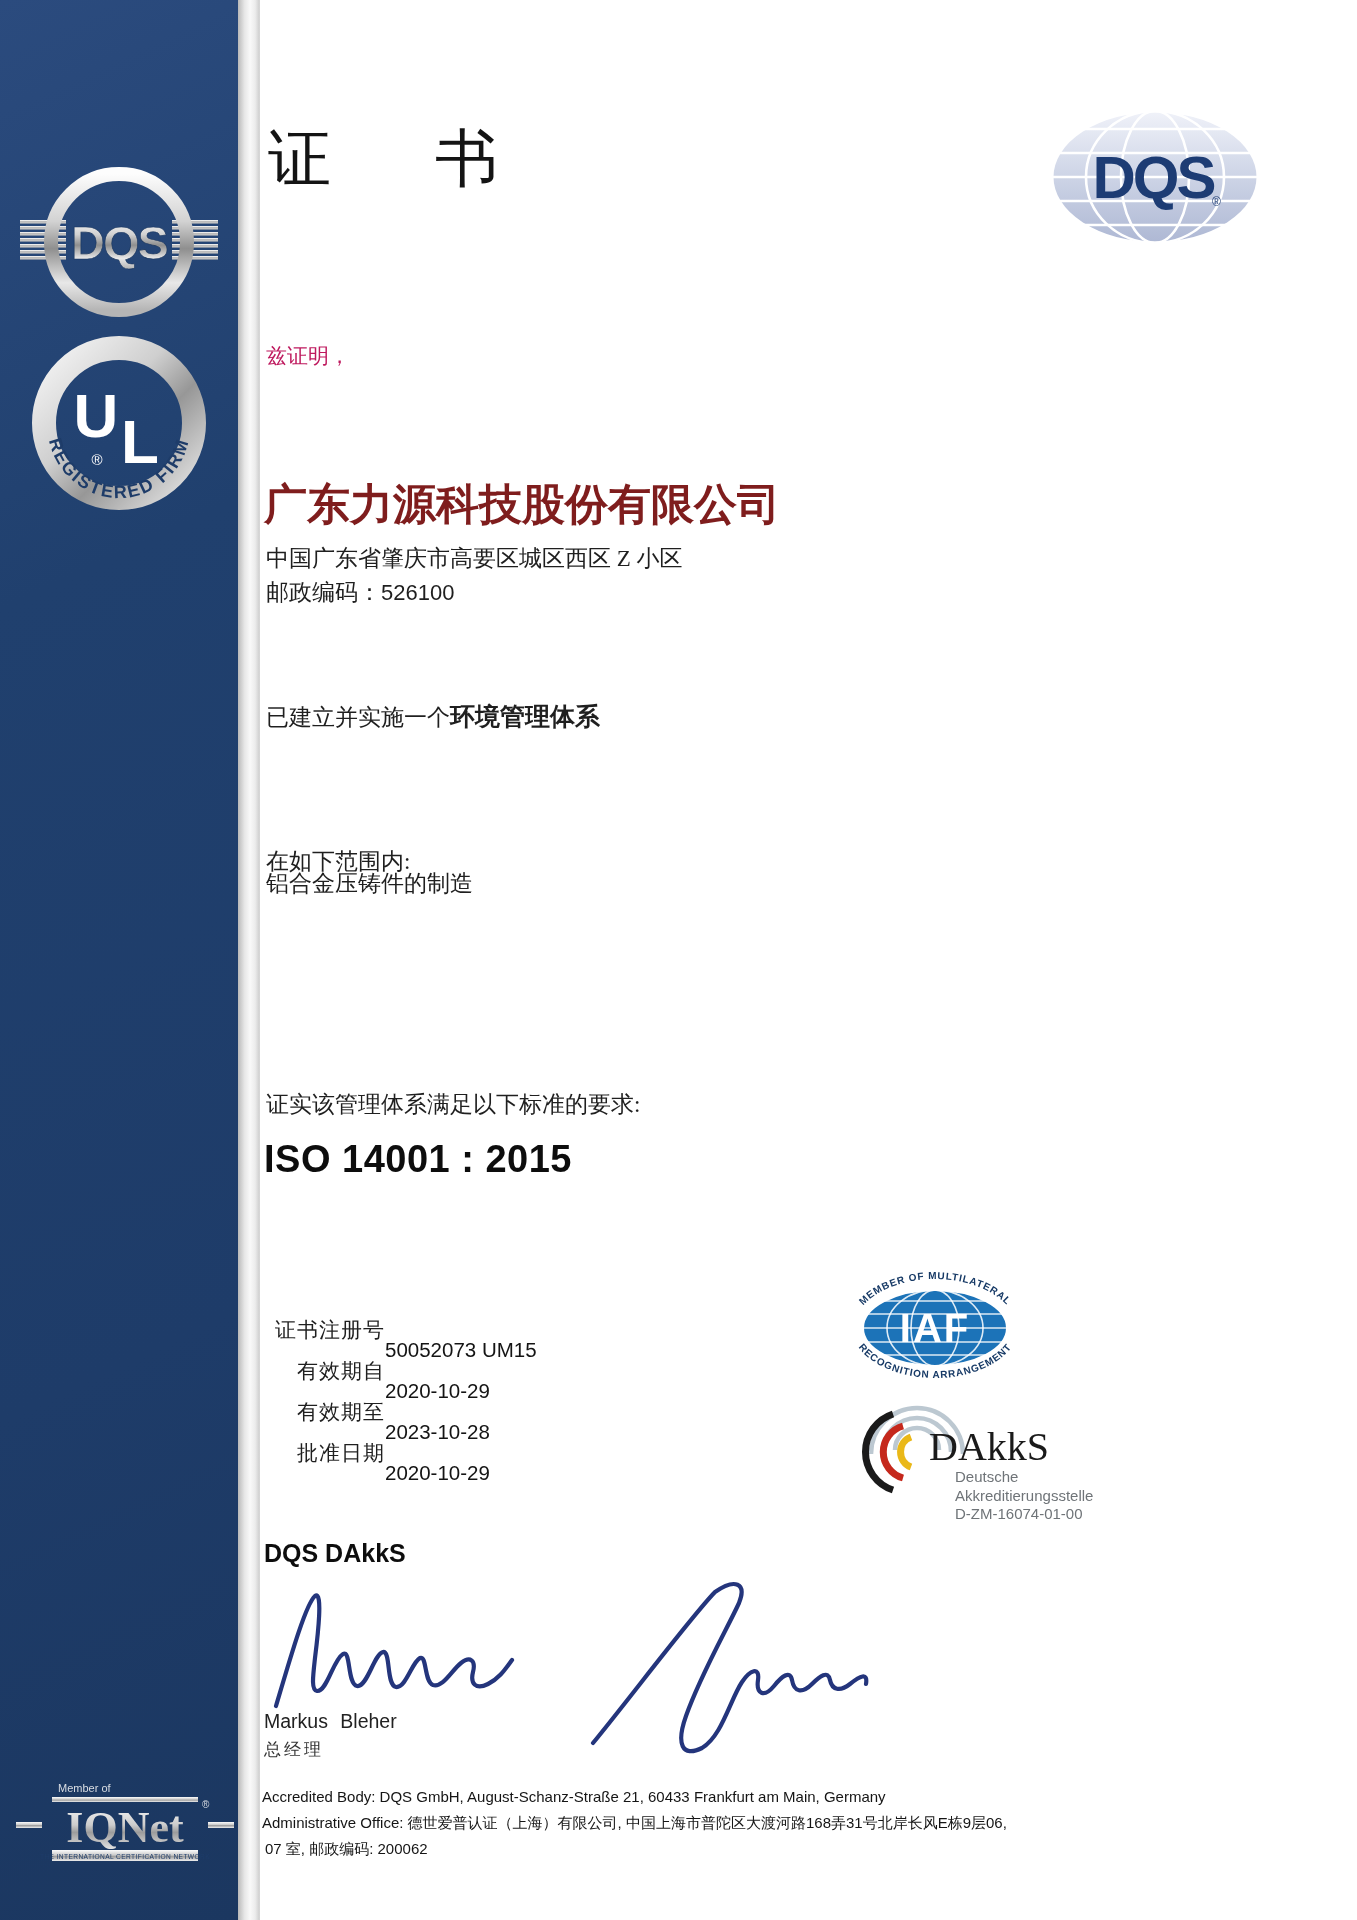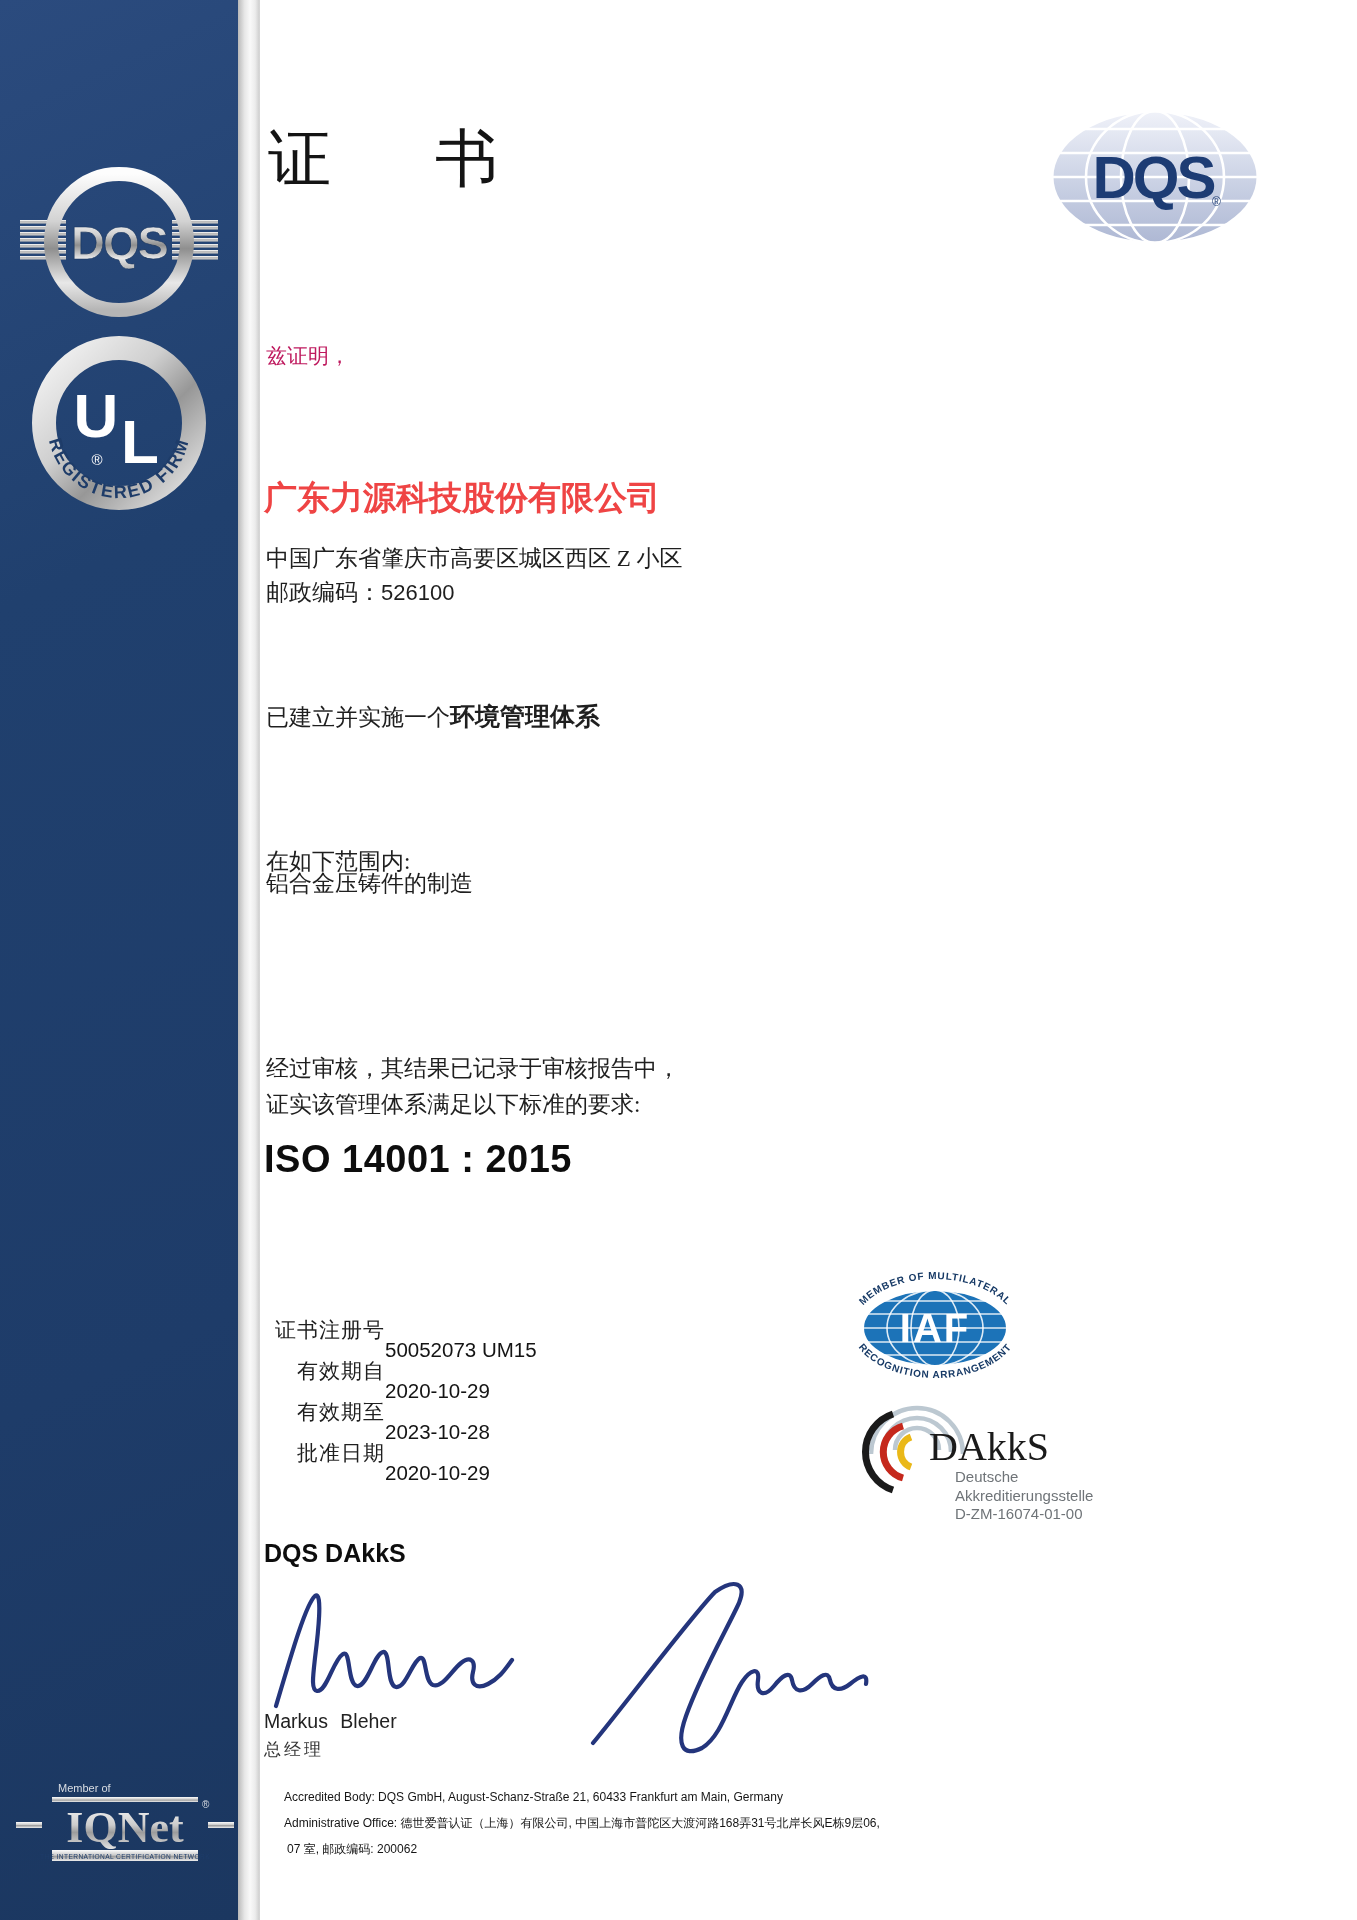--- a/index.html
+++ b/index.html
@@ -6,40 +6,40 @@
   .page{position:relative;width:1357px;height:1920px;background:#ffffff;overflow:hidden;
         font-family:"Liberation Sans","DejaVu Sans",sans-serif;color:#1a1a1a;}
   .sidebar{position:absolute;left:0;top:0;width:238px;height:1920px;
            background:linear-gradient(155deg,#2b4b7e 0%,#20406e 30%,#1e3c69 70%,#1b3760 100%);}
   .metal-strip{position:absolute;left:238px;top:0;width:22px;height:1920px;
                background:linear-gradient(90deg,#b9b9b9 0%,#e7e7e7 30%,#f9f9f9 55%,#ececec 78%,#cfcfcf 97%,#e9e9e9 100%);}
   .ser{font-family:"Liberation Serif","DejaVu Serif",serif;}
   .abs{position:absolute;white-space:nowrap;}
   .title{left:268px;top:116px;font-size:63px;color:#141414;display:flex;gap:104px;letter-spacing:0;}
   .intro{left:266px;top:342px;font-size:21px;color:#be185d;}
-  .company-name{left:264px;top:476px;font-size:33px;font-weight:bold;color:#ef4444;}
+  .company-name{left:264px;top:476px;font-size:43px;font-weight:bold;color:#7f1d1d;}
   .addr{left:266px;top:543px;font-size:23px;color:#1f1f1f;}
   .postal{left:266px;top:577px;font-size:23px;color:#1f1f1f;}
   .postal .code{font-family:"Liberation Sans","DejaVu Sans",sans-serif;font-size:22px;}
   .statement{left:266px;top:700px;font-size:23px;color:#1f1f1f;}
   .statement .sys{font-size:25px;font-weight:bold;}
   .scope-h{left:266px;top:846px;font-size:23px;color:#1f1f1f;}
   .scope-d{left:266px;top:868px;font-size:23px;color:#1f1f1f;}
   .audit1{left:266px;top:1053px;font-size:23px;color:#1f1f1f;}
   .audit2{left:266px;top:1089px;font-size:23px;color:#1f1f1f;}
   .standard{left:264px;top:1138px;font-size:38px;font-weight:bold;color:#0d0d0d;letter-spacing:.5px;}
   .details{left:266px;top:1316px;}
   .drow{height:41px;display:flex;align-items:flex-start;}
   .dlabel{font-family:"Liberation Serif","DejaVu Serif",serif;font-size:21px;letter-spacing:1px;
           width:119px;color:#1f1f1f;text-align:right;}
   .dvalue{font-size:20.5px;color:#141414;margin-top:22px;}
   .dqs-gmbh{left:264px;top:1539px;font-size:25px;font-weight:bold;color:#0d0d0d;}
   .signer{left:264px;top:1710px;font-size:19.5px;color:#222;word-spacing:7px;}
   .signer-title{left:264px;top:1738px;font-size:17px;color:#333;letter-spacing:3px;}
-  .footer{left:262px;top:1784px;font-size:12px;line-height:26.2px;color:#151515;margin-left:22px;}
+  .footer{left:262px;top:1784px;font-size:15px;line-height:26.2px;color:#151515;}
   .footer div{white-space:nowrap;}
   .f3{padding-left:3px;}
   svg text{user-select:none;}
 </style>
 </head>
 <body>
 
 <div class="page">
 
   <div class="sidebar"></div>
@@ -153,21 +153,20 @@
     <span>邮政编码：</span><span class="code">526100</span>
   </div>
 
   <div class="abs statement ser">
     <span>已建立并实施一个</span><span class="sys">环境管理体系</span>
   </div>
 
   <div class="abs scope-h ser">在如下范围内:</div>
   <div class="abs scope-d ser">铝合金压铸件的制造</div>
 
-  <div class="abs audit1 ser">经过审核，其结果已记录于审核报告中，</div>
   <div class="abs audit2 ser">证实该管理体系满足以下标准的要求:</div>
 
   <div class="abs standard">ISO 14001 : 2015</div>
 
   <div class="abs details">
     <div class="drow">
       <span class="dlabel">证书注册号</span>
       <span class="dvalue">50052073 UM15</span>
     </div>
     <div class="drow">

